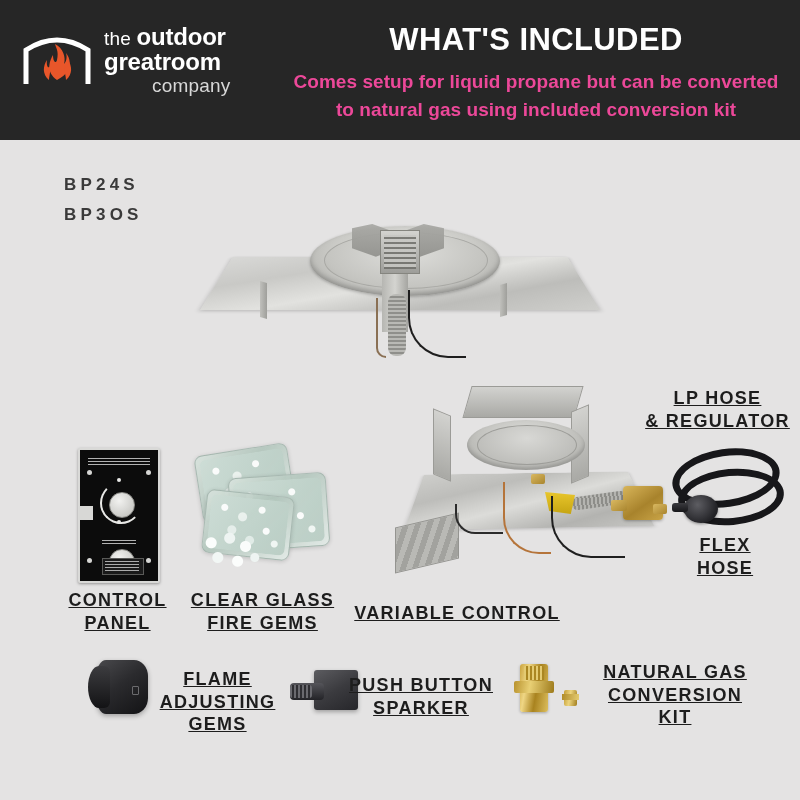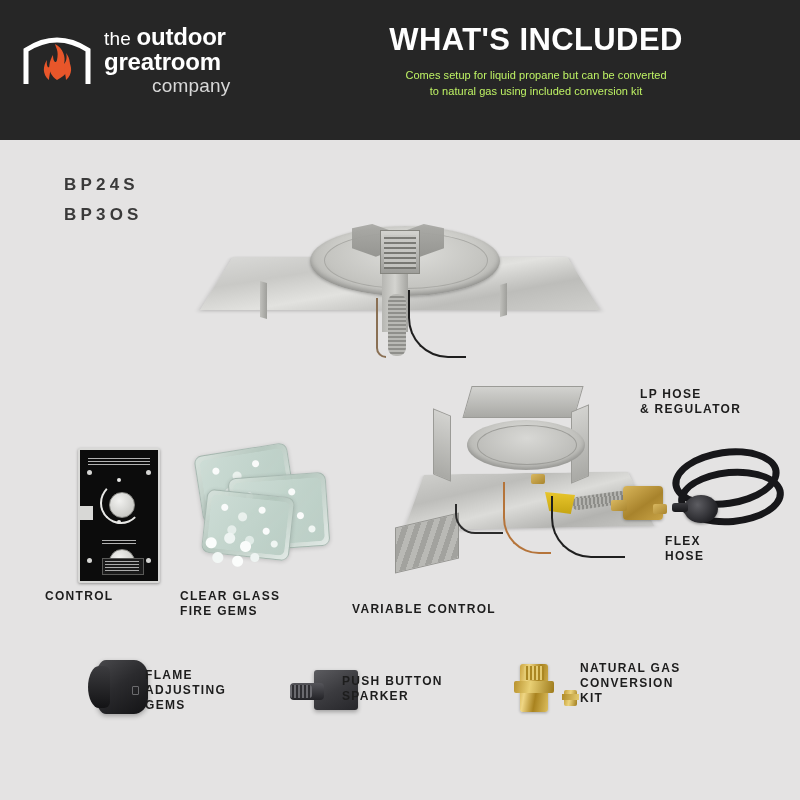--- a/index.html
+++ b/index.html
@@ -28,35 +28,35 @@
   .logo-l2{font-size:24px;font-weight:700;letter-spacing:-.2px;margin-top:1px;}
   .logo-l3{font-size:19px;font-weight:300;letter-spacing:.2px;margin-top:2px;color:#d8d8d8;margin-left:48px;}
 
   .head-right{
     position:absolute;left:290px;top:22px;width:492px;text-align:center;color:#fff;
   }
   .head-title{
     font-size:31px;font-weight:700;letter-spacing:.4px;margin:0 0 10px 0;
   }
   .head-sub{
-    font-size:11px;font-weight:400;line-height:1.45;color:#bef264;
+    font-size:19px;font-weight:700;line-height:1.45;color:#ec4899;
     letter-spacing:.05px;
   }
 
   
   .model{
     position:absolute;color:#3a3a3a;font-weight:700;
     font-size:17px;letter-spacing:4.2px;
   }
   #model-1{left:64px;top:175px;}
   #model-2{left:64px;top:205px;}
 
   .label{
     position:absolute;color:#1d1d1d;font-weight:700;
-    font-size:12px;letter-spacing:1.3px;line-height:1.25;
+    font-size:18px;letter-spacing:1.3px;line-height:1.25;text-align:center;text-decoration:underline;
   }
 
   
   .photo{position:absolute;}
 
   
   #pan-top{left:200px;top:178px;width:400px;height:180px;}
   .pan-plate{
     position:absolute;left:0;top:12px;width:400px;height:120px;
     background:linear-gradient(160deg,#d8d8d6 0%,#c9c9c6 28%,#e2e2df 52%,#bdbdba 75%,#cfcfcc 100%);
@@ -381,20 +381,21 @@
       <div class="cp-dot" style="left:37px;top:70px"></div>
       <div class="cp-dial" style="left:29px;top:42px"></div>
       <div class="cp-tag"></div>
       <div class="cp-micro" style="top:90px;left:22px;right:22px;height:5px"></div>
       <div class="cp-dial" style="left:29px;top:99px"></div>
       <div class="cp-logo"></div>
     </div>
   </div>
   <div class="label" style="left:45px;top:589px;width:145px">
     <div>CONTROL</div>
+    <div>PANEL</div>
   </div>
 
   <div class="photo" id="fire-gems">
     <div class="gem-bag" id="gem-bag-1"></div>
     <div class="gem-bag" id="gem-bag-2"></div>
     <div class="gem-bag" id="gem-bag-3"></div>
     <div class="gem-pile"></div>
   </div>
   <div class="label" style="left:180px;top:589px;width:165px">
     <div>CLEAR GLASS</div>

